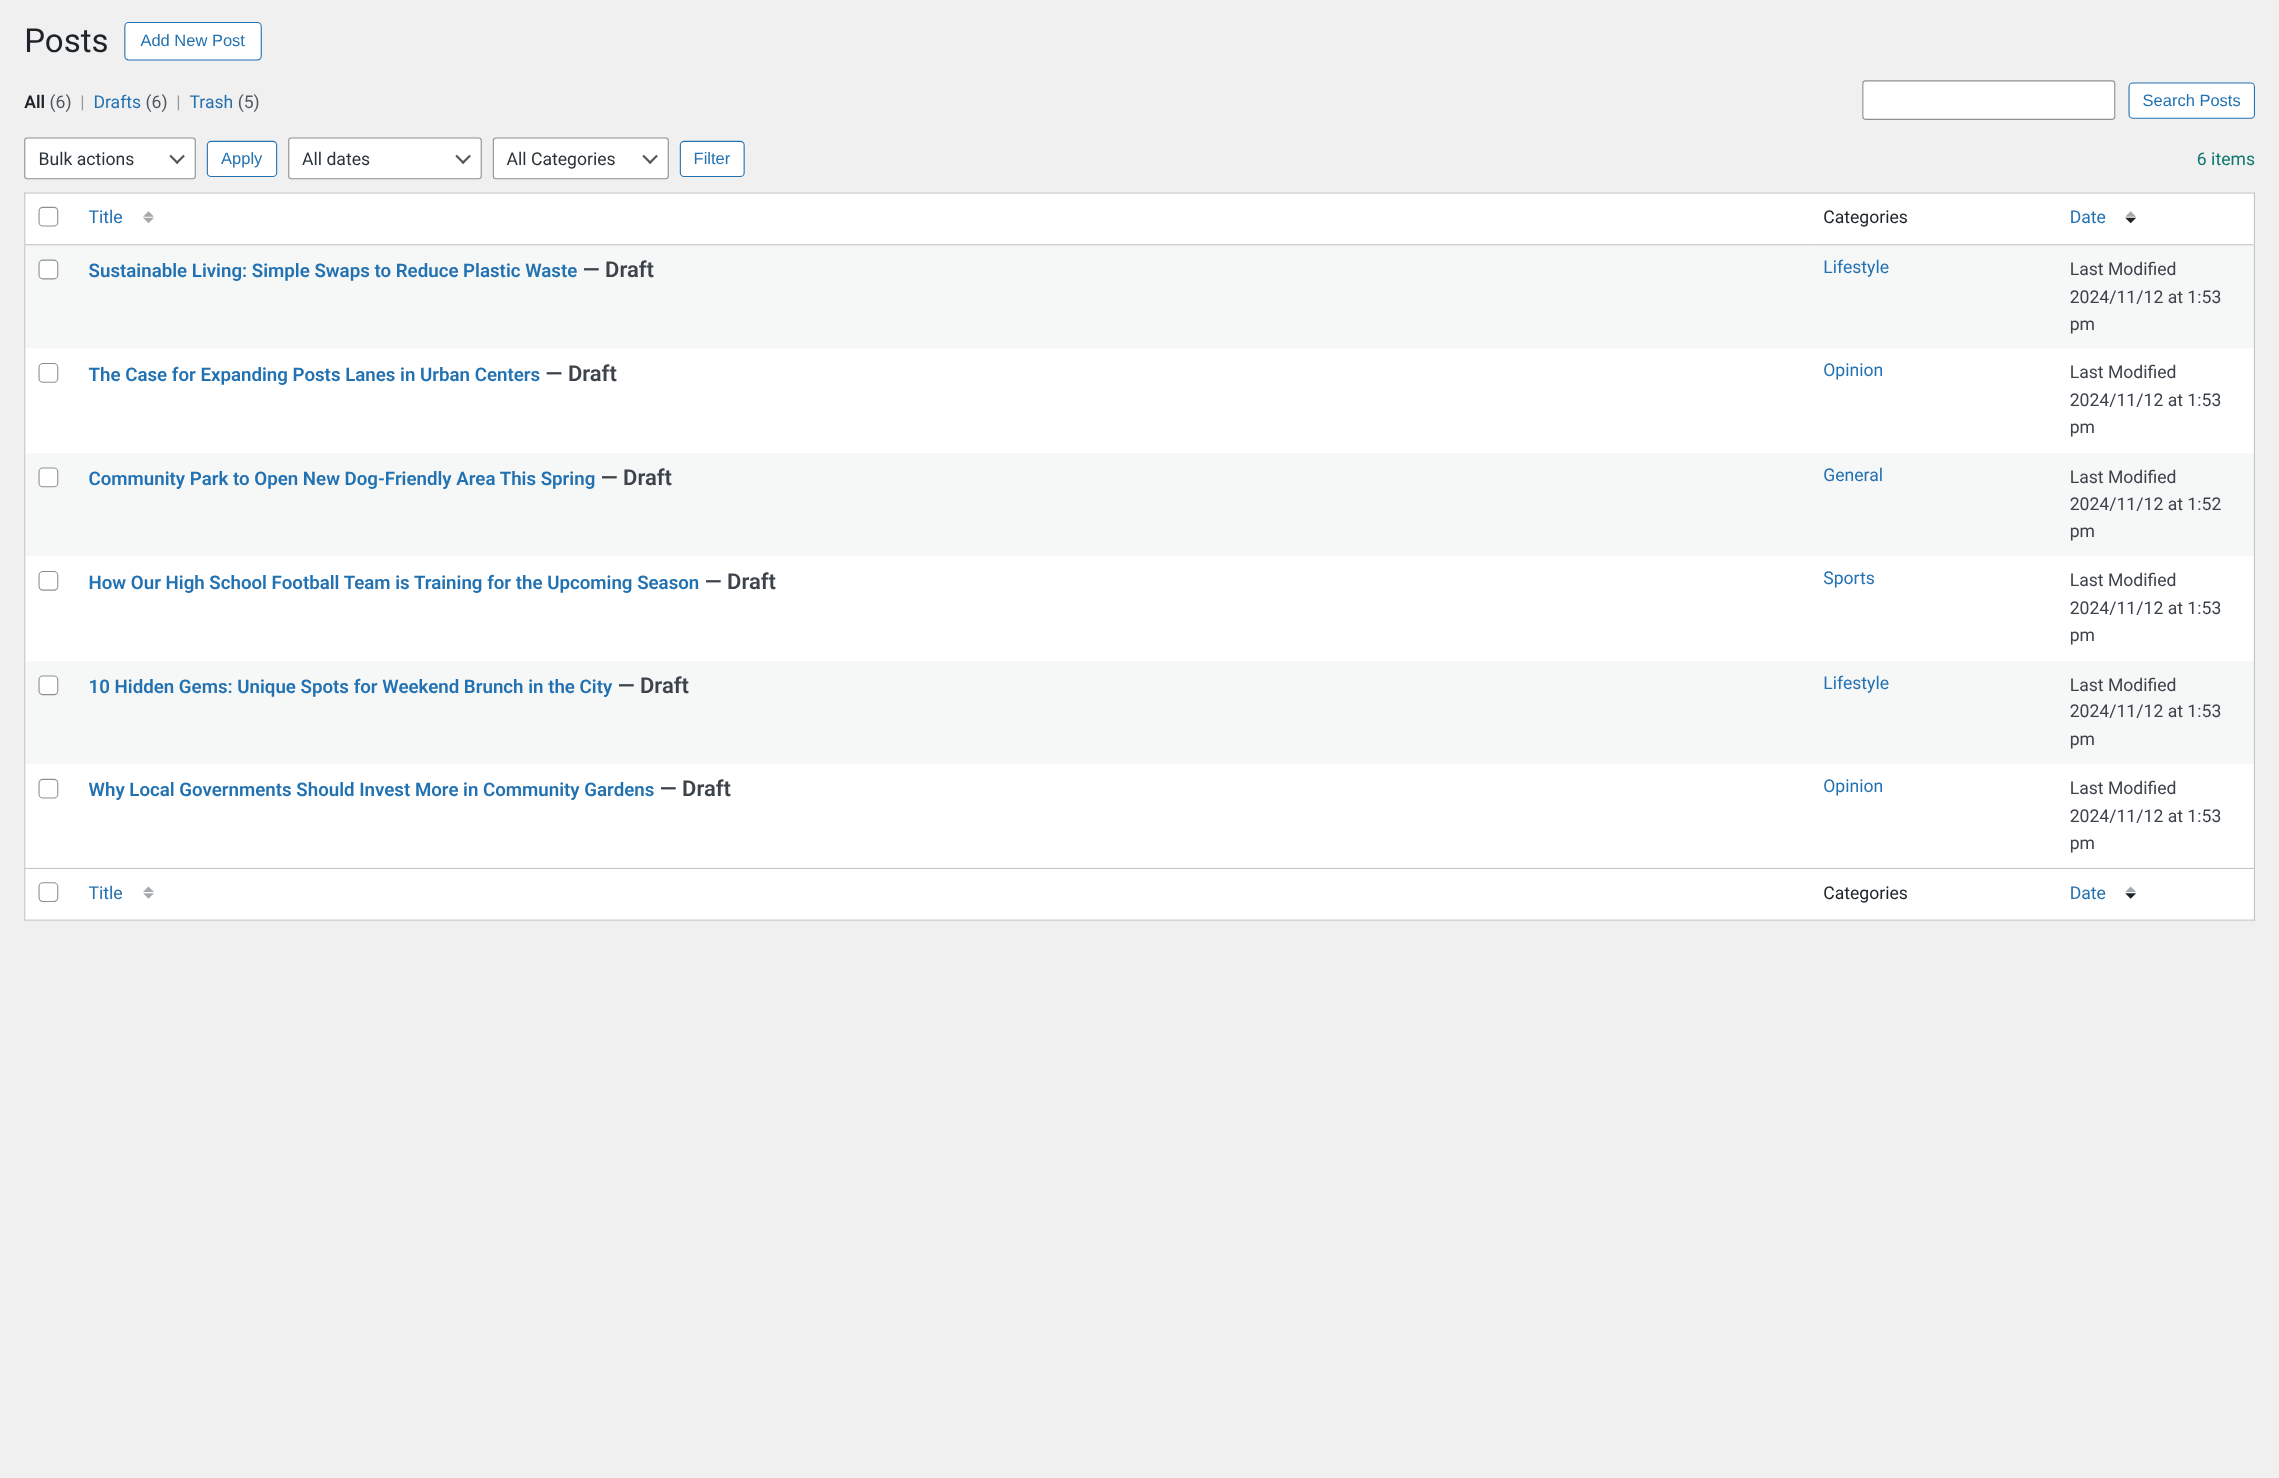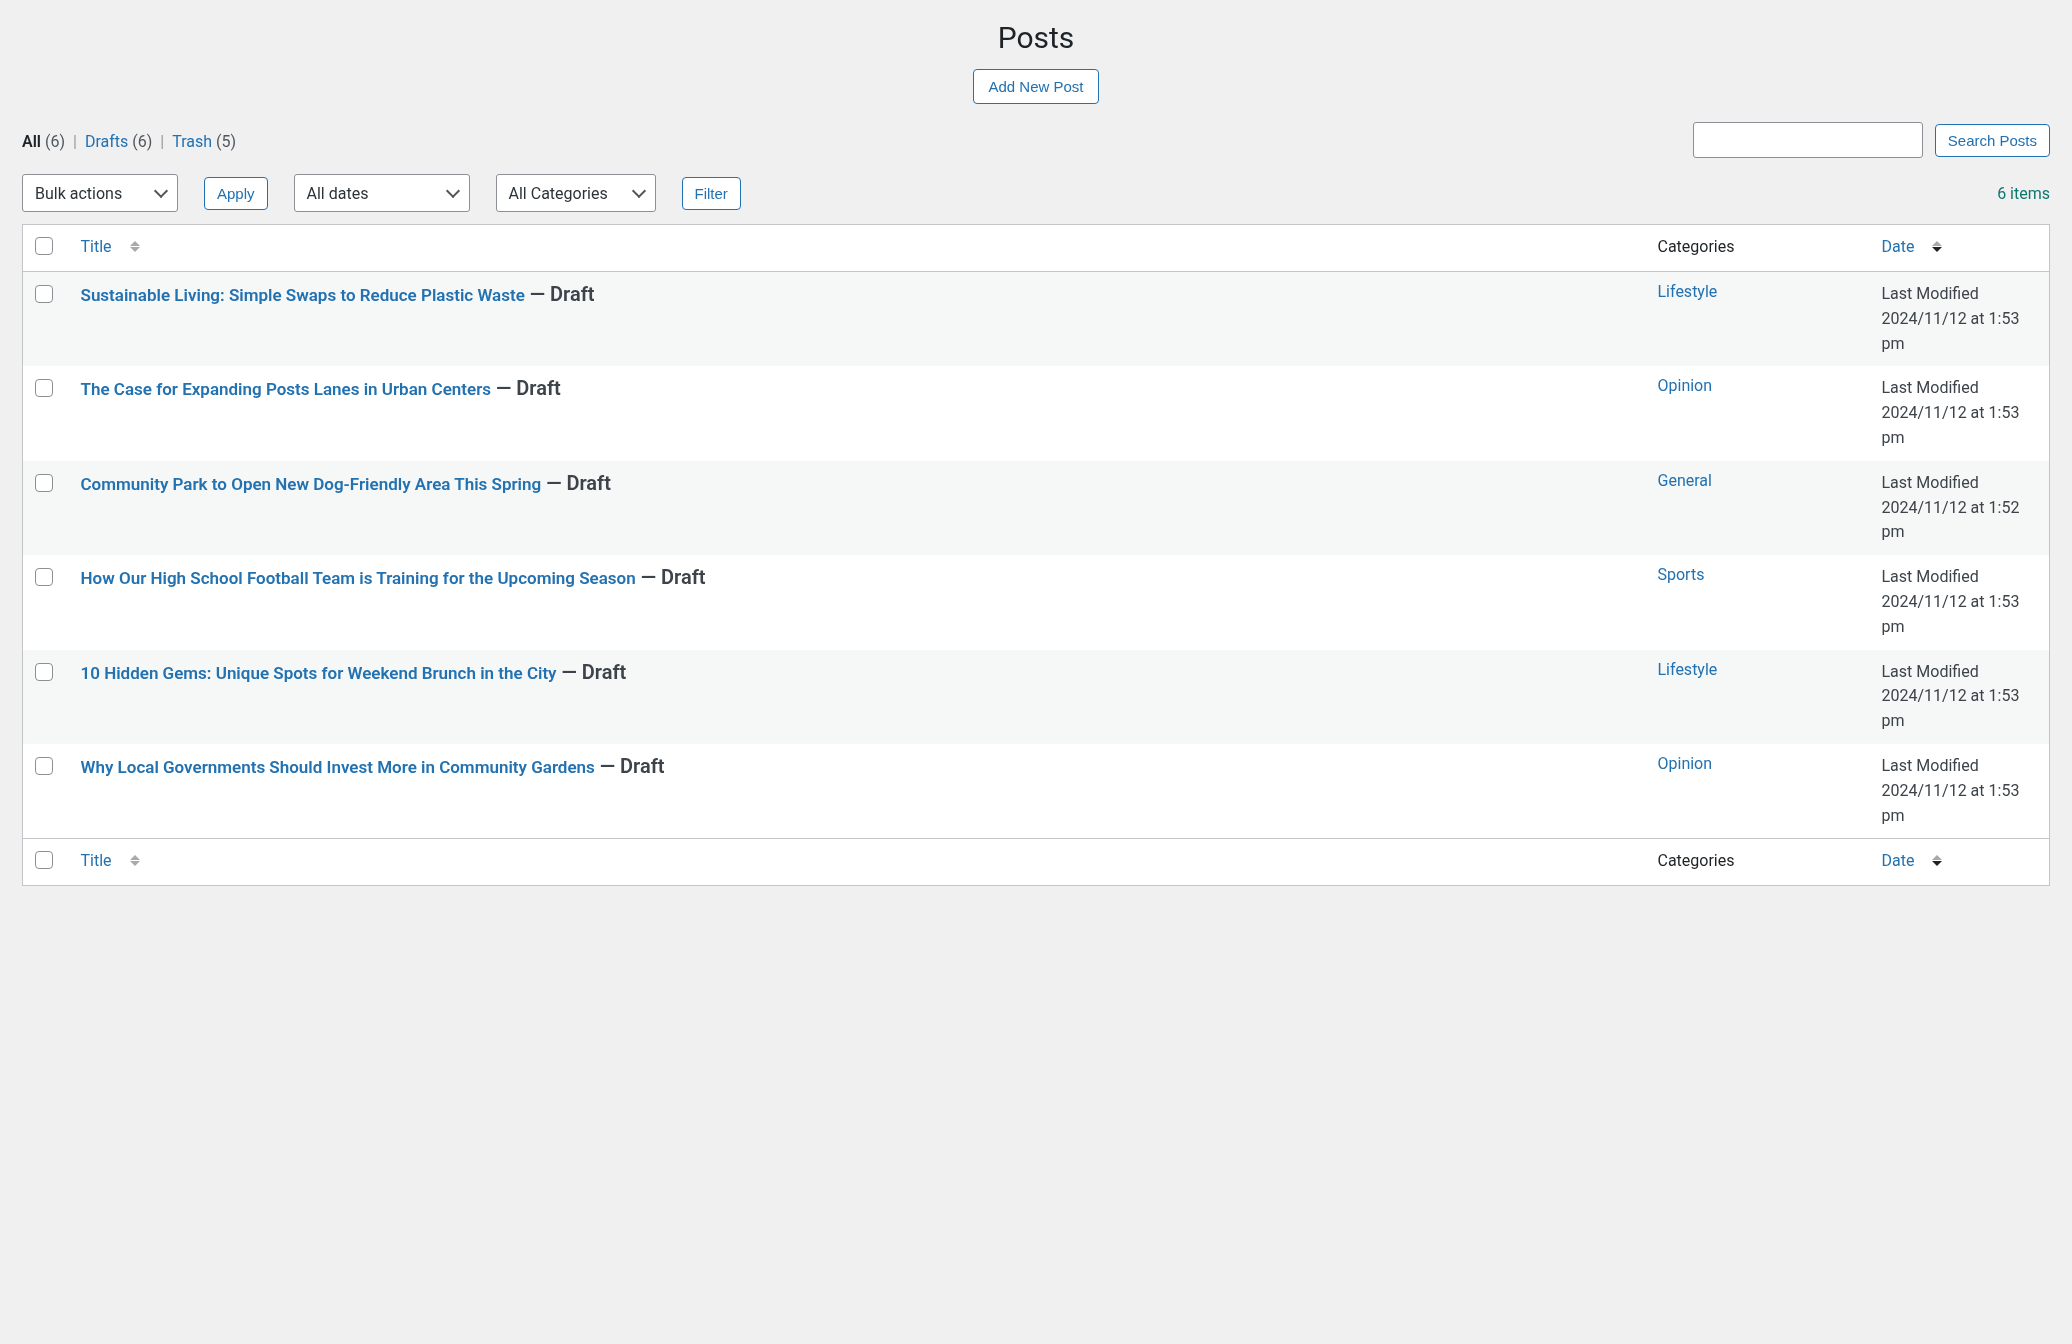--- a/index.html
+++ b/index.html
@@ -12,21 +12,20 @@
       background: #f0f0f1;
       color: #1d2327;
       font-size: 13px;
       padding: 20px 22px;
     }
     .header-row {
       display: flex;
       align-items: center;
       gap: 14px;
       margin-bottom: 18px;
-      flex-direction: column;
     }
     .page-title {
       font-size: 30px;
       font-weight: 400;
       color: #1d2327;
     }
     .btn {
       display: inline-block;
       border: 1px solid #2271b1;
       border-radius: 4px;
@@ -83,21 +82,21 @@
     }
     .row-between {
       display: flex;
       align-items: center;
       justify-content: space-between;
       width: 100%;
     }
     .filters-left {
       display: flex;
       align-items: center;
-      gap: 26px;
+      gap: 10px;
       margin-bottom: 12px;
     }
     .select {
       height: 38px;
       border: 1px solid #8c8f94;
       border-radius: 3px;
       background: #fff;
       padding: 0 34px 0 12px;
       font-size: 16px;
       color: #2c3338;

